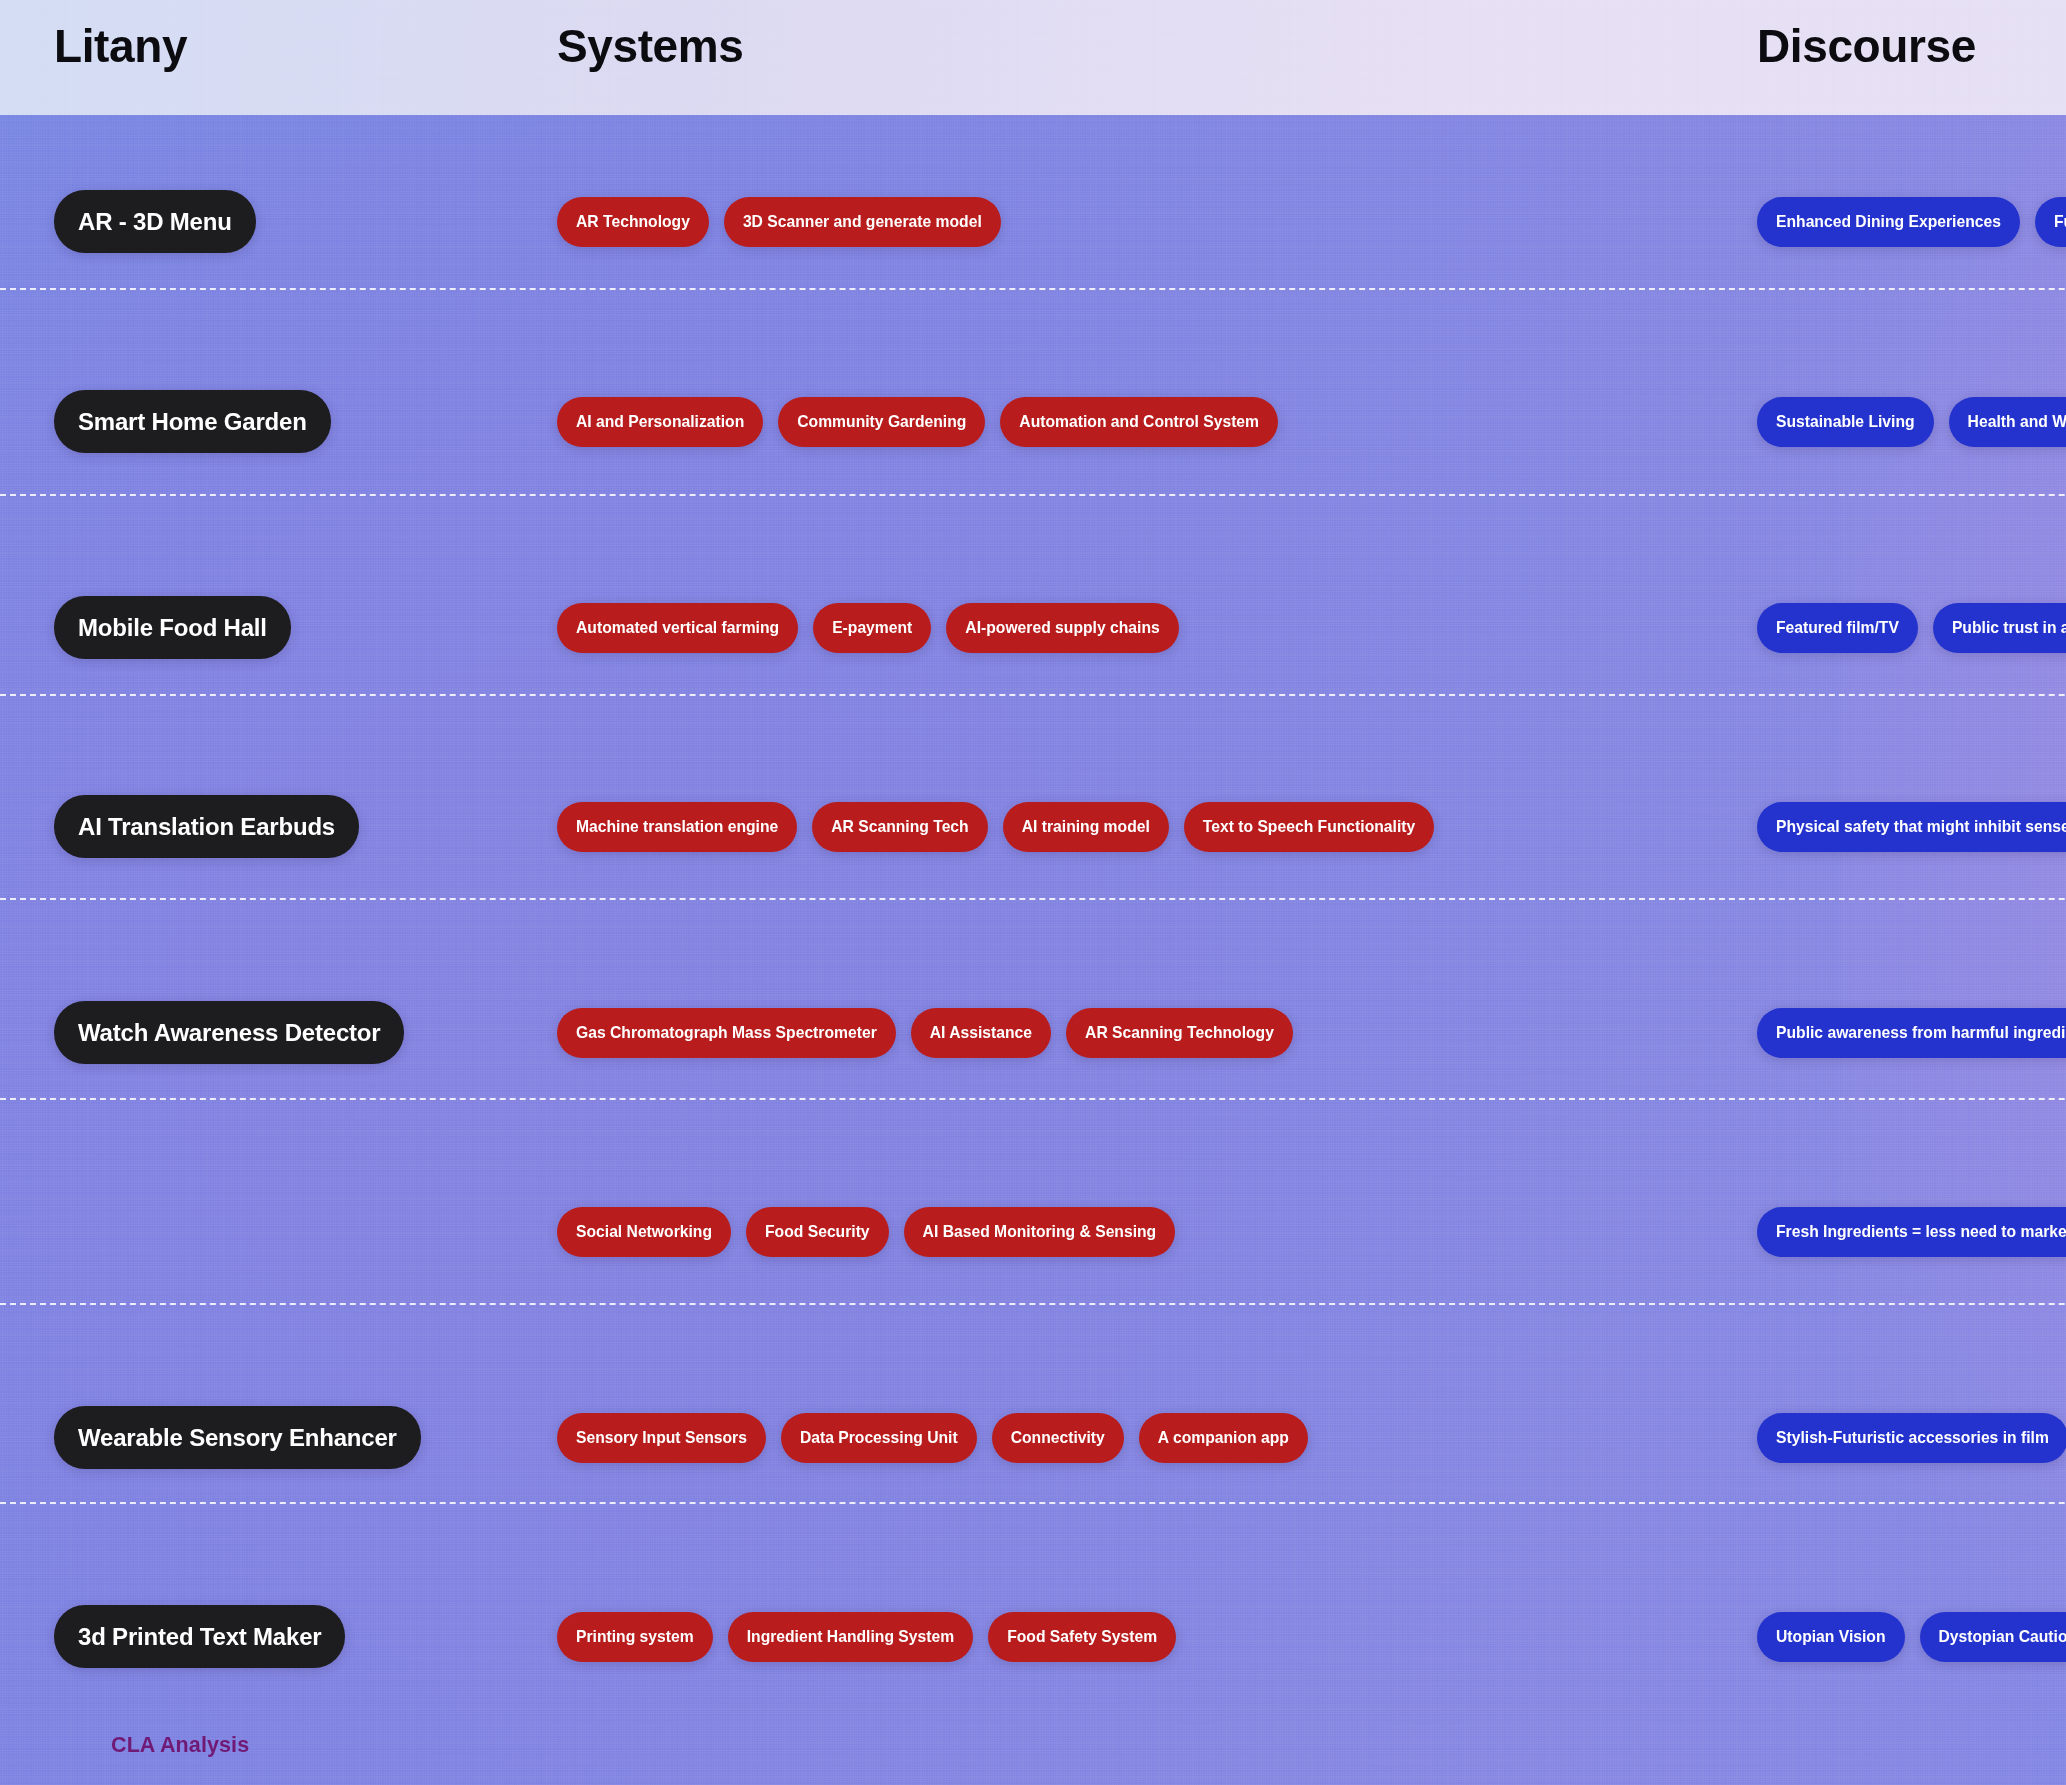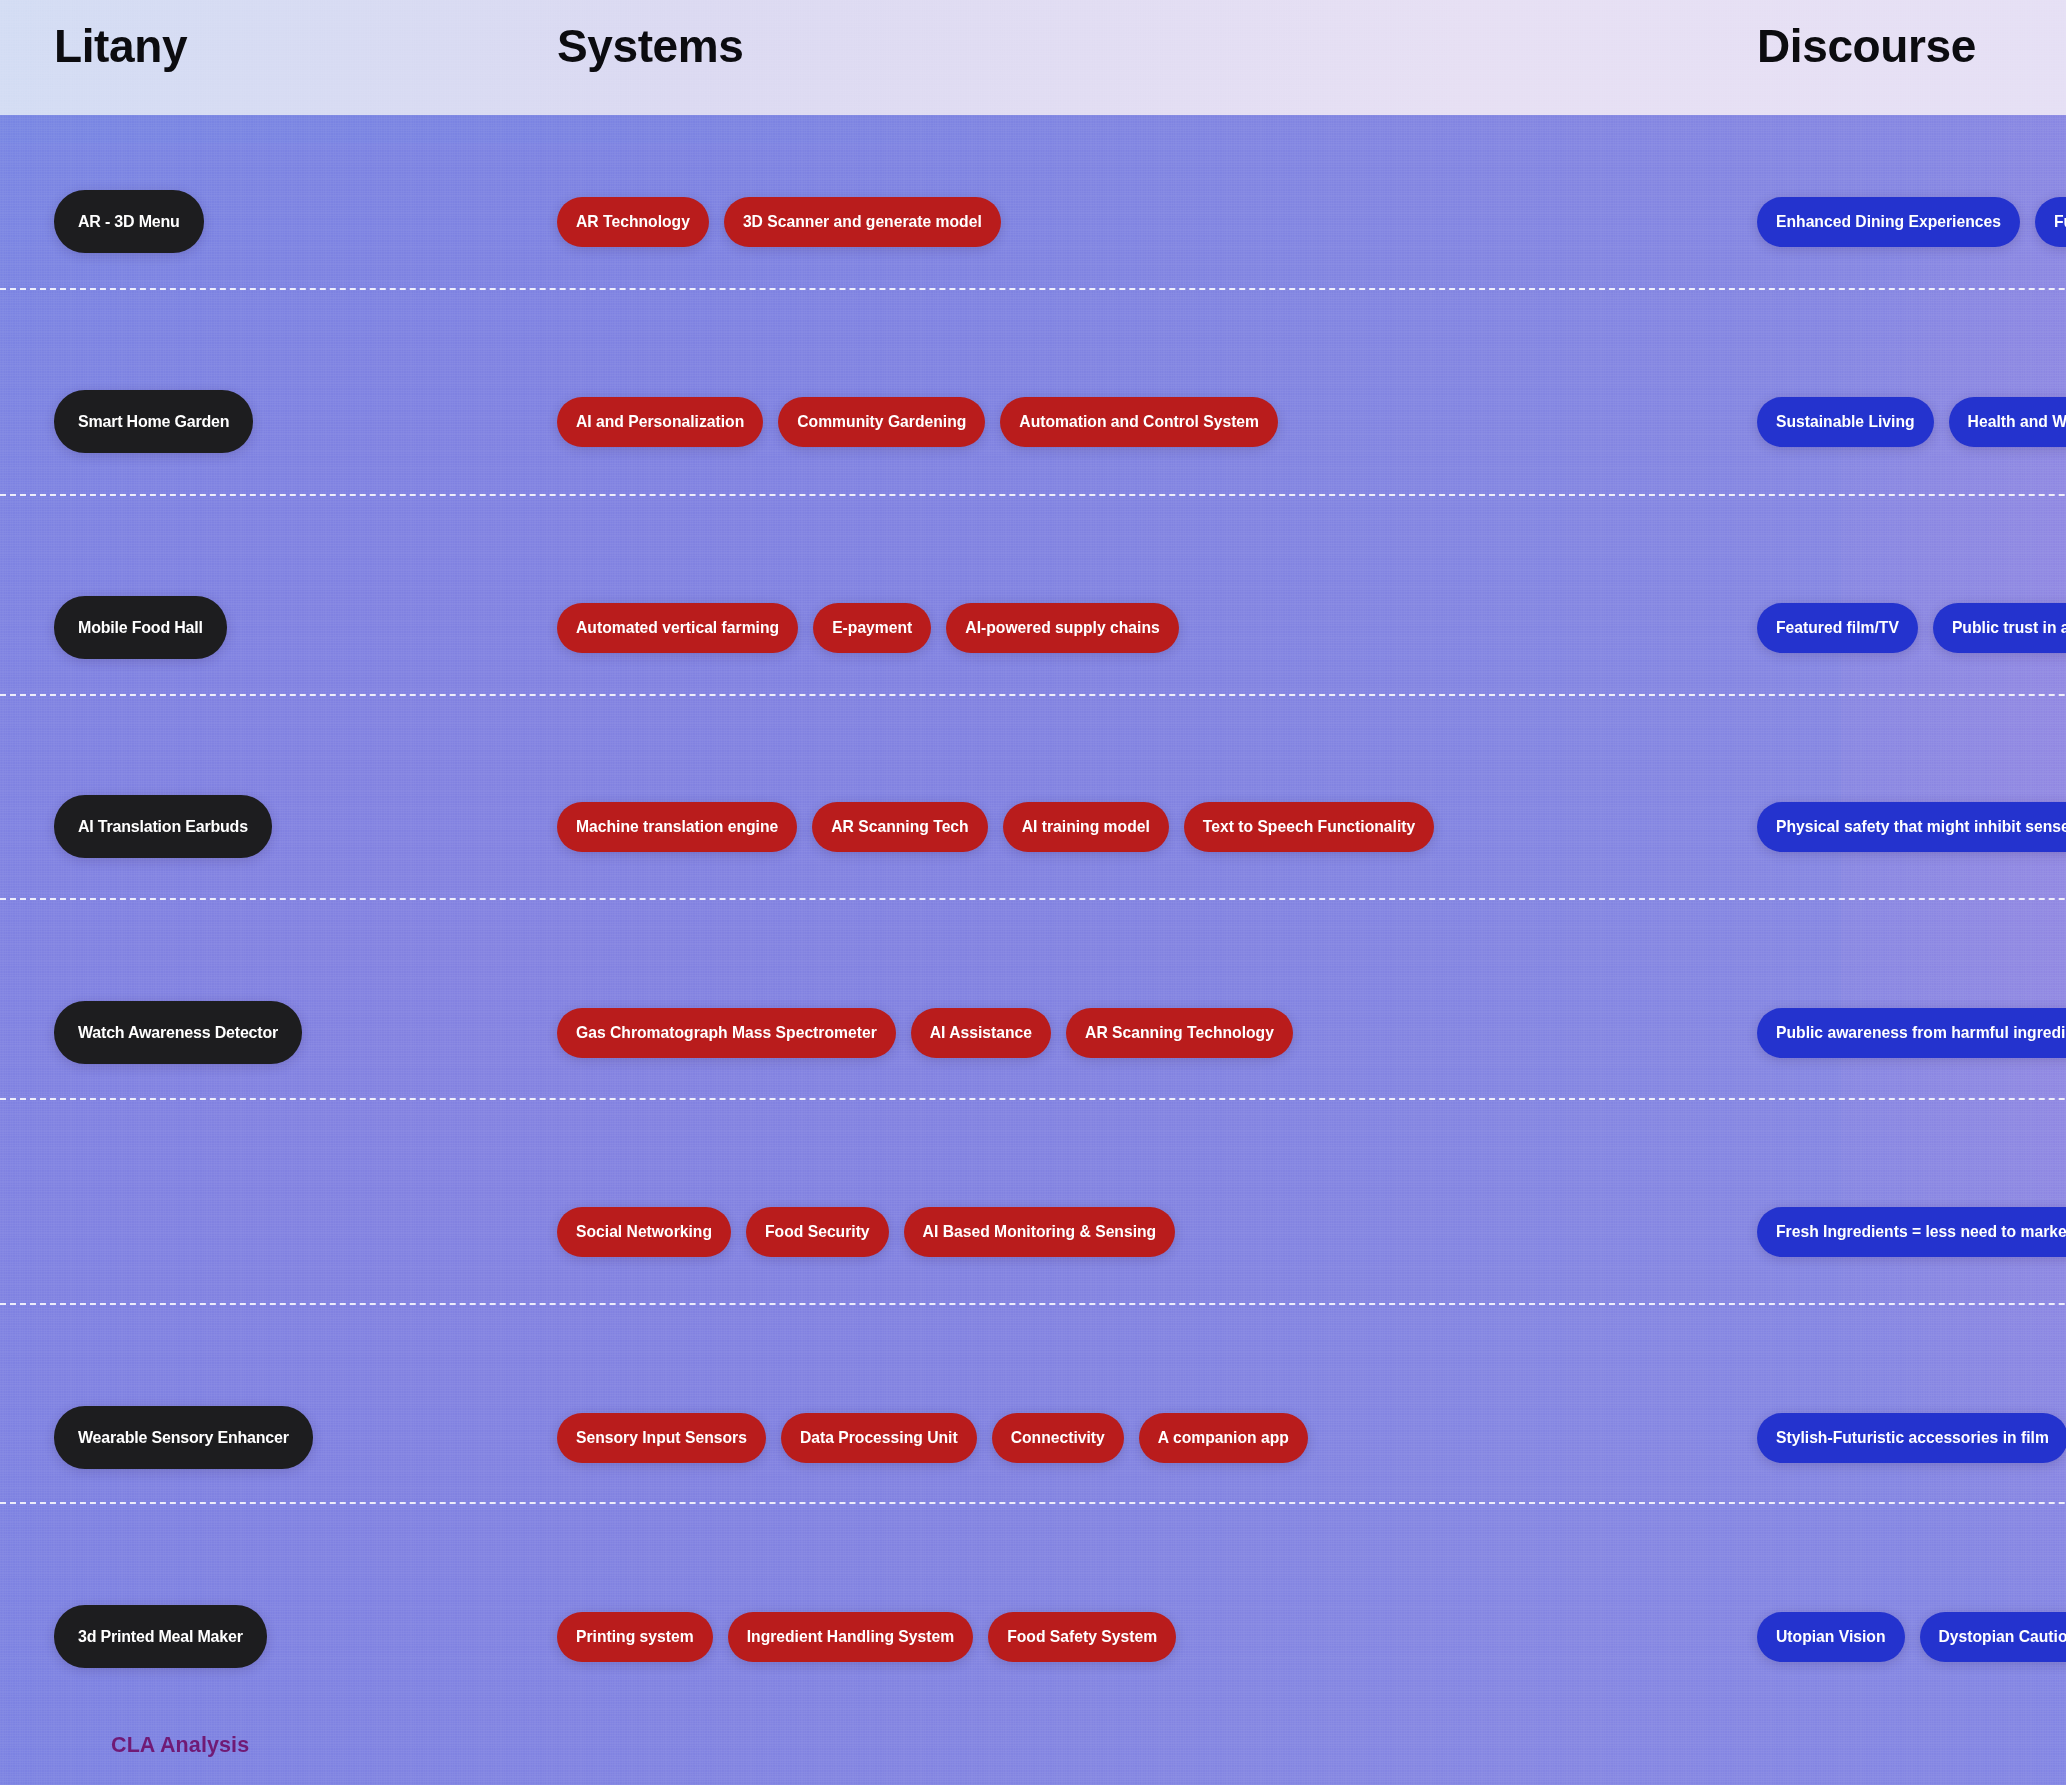--- a/index.html
+++ b/index.html
@@ -77,21 +77,21 @@
   
   .pill{
     display:flex;align-items:center;justify-content:flex-start;
     border-radius:26.4px;
     color:#ffffff;
     white-space:nowrap;
     box-shadow:0 2.5px 10.7px rgba(40,20,70,.18);
   }
   .pill-litany{
     background:#1d1d1f;
-    font-size:16px;font-weight:700;letter-spacing:-0.2px;
+    font-size:24px;font-weight:700;letter-spacing:-0.2px;
     height:63px;padding:0 24px;
     border-radius:31px;
   }
   .pill-systems{
     background:#b91c1c;
     font-size:15.7px;font-weight:700;
     height:50px;padding:0 19px;
     margin-right:15px;
     border-radius:25px;
   }
@@ -225,21 +225,21 @@
         <div class="pill pill-systems">Data Processing Unit</div>
         <div class="pill pill-systems">Connectivity</div>
         <div class="pill pill-systems">A companion app</div>
       </div>
       <div class="cell cell-pills" style="left: 1757px; top: 0px; height: 199px;">
         <div class="pill pill-discourse">Stylish-Futuristic  accessories in film</div>
       </div>
     </div>
     <div class="row" style="top: 1422px; height: 199px;">
       <div class="cell" style="left: 54px; top: 0px; height: 199px;">
-        <div class="pill pill-litany">3d Printed Meal Maker</div>
+        <div class="pill pill-litany">3d Printed Text Maker</div>
       </div>
       <div class="cell cell-pills" style="left: 557px; top: 0px; height: 199px;">
         <div class="pill pill-systems">Printing system</div>
         <div class="pill pill-systems">Ingredient Handling System</div>
         <div class="pill pill-systems">Food Safety System</div>
       </div>
       <div class="cell cell-pills" style="left: 1757px; top: 0px; height: 199px;">
         <div class="pill pill-discourse">Utopian Vision</div>
         <div class="pill pill-discourse">Dystopian Cautionary Tale</div>
       </div>

